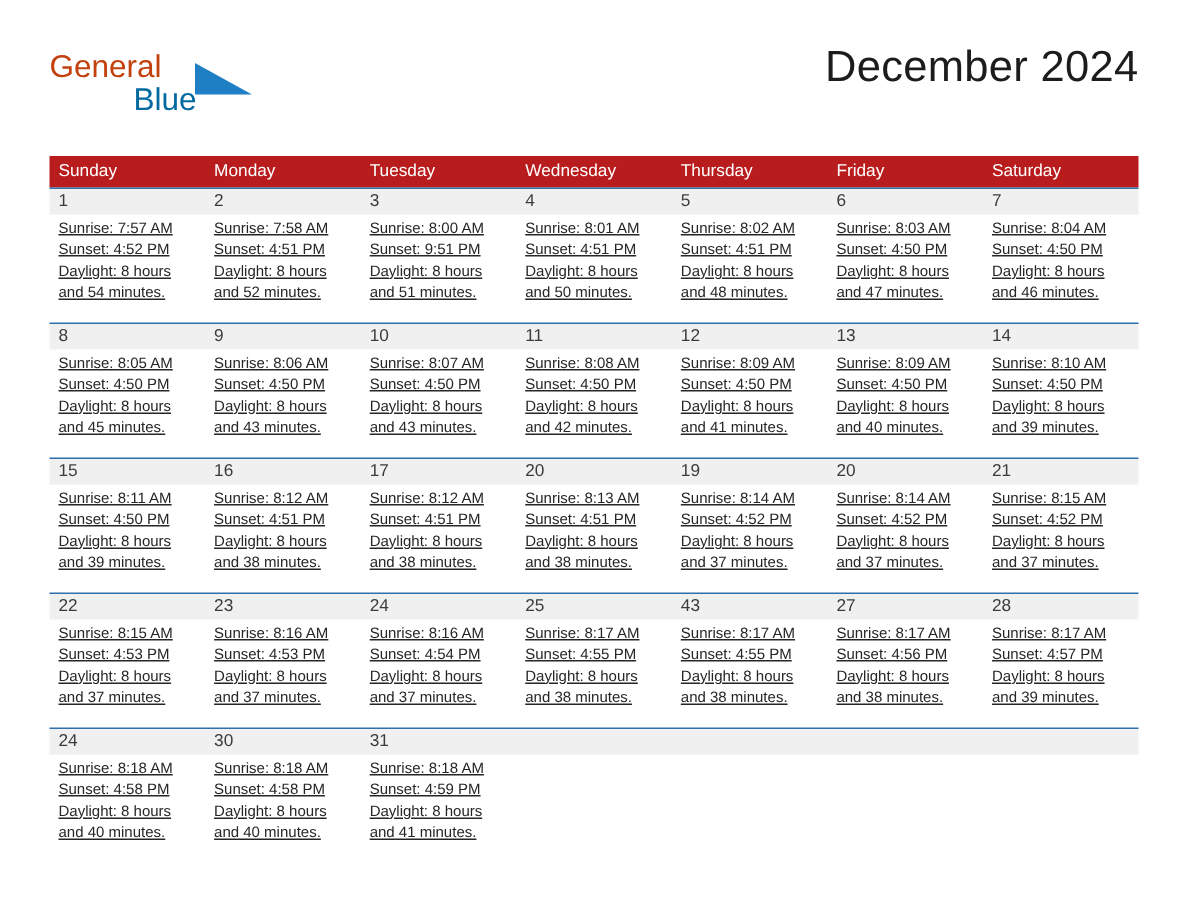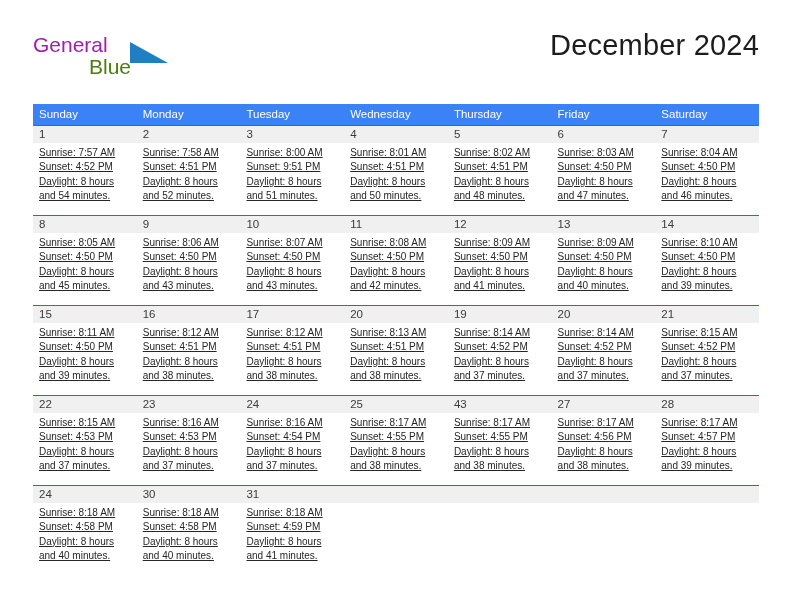--- a/index.html
+++ b/index.html
@@ -30,30 +30,30 @@
     left: 0;
     top: 4px;
     width: 180px;
     height: 52px;
   }
   .brand-general {
     position: absolute;
     left: 0;
     top: 0;
     font-size: 21px;
-    color: #a21caf;
+    color: #c2410c;
     letter-spacing: 0px;
     line-height: 25px;
   }
   .brand-blue {
     position: absolute;
     left: 56px;
     top: 22px;
     font-size: 21px;
-    color: #4d7c0f;
+    color: #0369a1;
     line-height: 25px;
   }
   .brand-tri {
     position: absolute;
     left: 95px;
     top: 8px;
   }
 
   .title-wrap {
     position: absolute;
@@ -77,21 +77,21 @@
 
   
   .cal {
     position: absolute;
     left: 33px;
     top: 104px;
     width: 726px;
   }
   .weekhead {
     display: flex;
-    background: #3b82f6;
+    background: #b91c1c;
     height: 21px;
   }
   .weekhead div {
     flex: 1 1 0;
     color: #ffffff;
     font-size: 11.5px;
     line-height: 21px;
     padding-left: 6px;
     overflow: hidden;
     white-space: nowrap;

